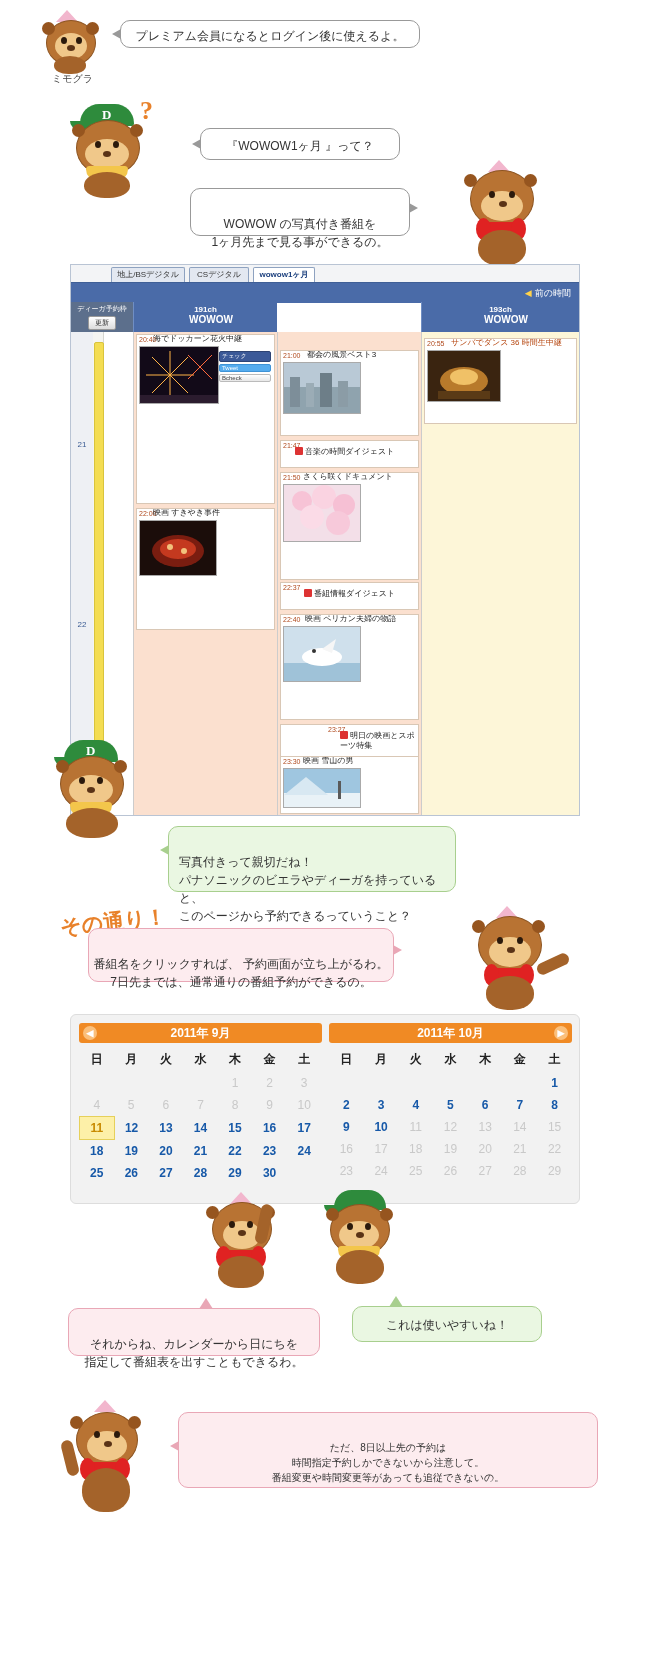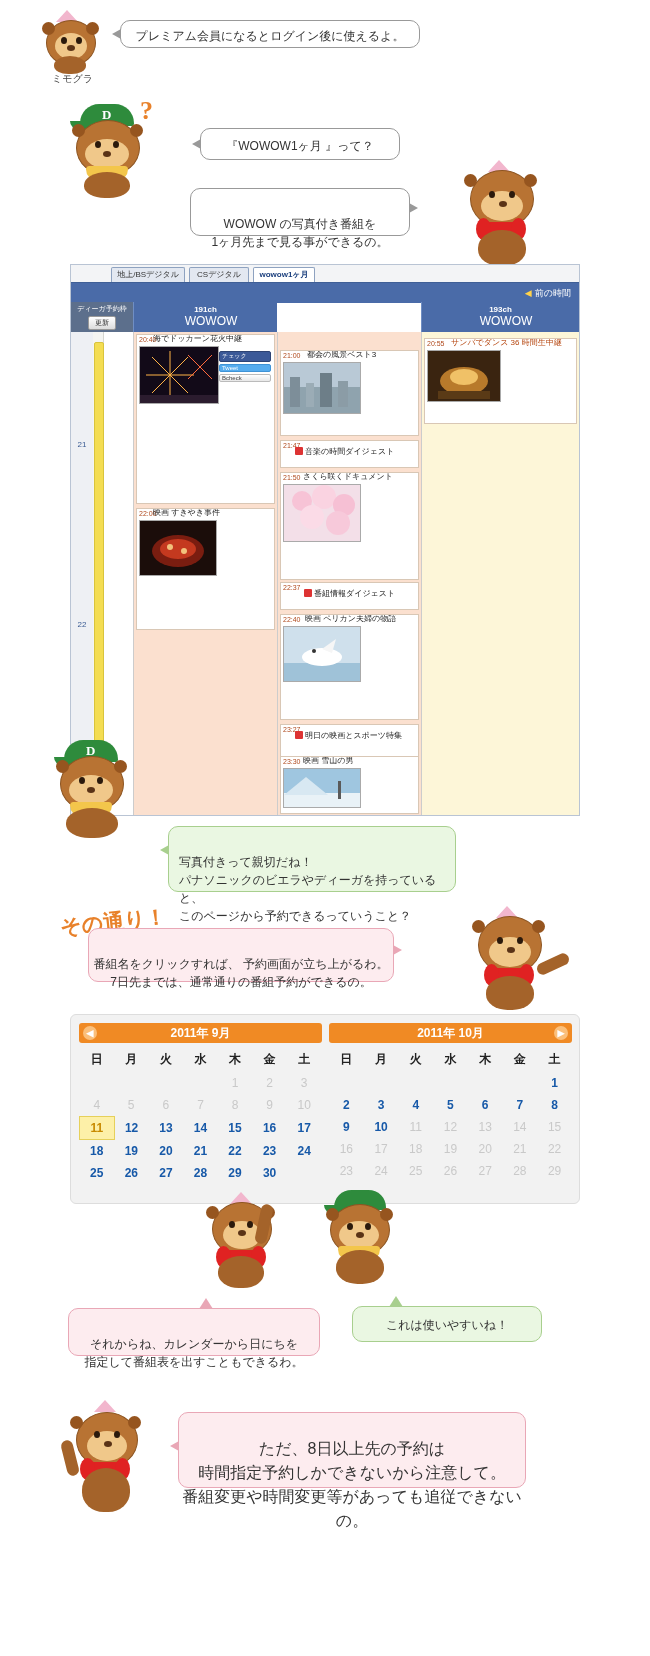--- a/index.html
+++ b/index.html
@@ -111,21 +111,21 @@
   }
   .epg-prev .arr{color:#ffd24a;margin-right:3px;}
   .epg-head{
     position:absolute;left:0;top:37px;width:508px;height:30px;
   }
   .ch-head{
     position:absolute;top:0;height:30px;background:#4a6ba8;color:#fff;
     text-align:center;border-left:1px solid #6f8ec4;box-sizing:border-box;
   }
   .ch-head .num{display:block;font-size:8px;margin-top:3px;font-weight:bold;}
-  .ch-head .nm{display:block;font-size:12px;font-weight:normal;margin-left:11px;}
+  .ch-head .nm{display:block;font-size:10px;font-weight:bold;margin-left:11px;}
   .diga-head{
     position:absolute;left:0;top:0;width:62px;height:30px;
     background:#5c6f8c;color:#fff;font-size:7px;text-align:center;
     box-sizing:border-box;padding-top:2px;
   }
   .diga-btn{
     display:inline-block;margin-top:2px;padding:1px 6px;font-size:7px;
     border:1px solid #999;background:linear-gradient(#fff,#dcdcdc);color:#333;border-radius:2px;
   }
   .epg-body{
@@ -389,21 +389,21 @@
         <span class="tm">22:40</span>
         <span class="ti" style="margin-left:24px;margin-top:-9px;">映画 ペリカン夫婦の物語</span>
         <svg class="thumb" width="76" height="54">
           <rect width="76" height="54" fill="#cfe0ec"></rect>
           <rect y="36" width="76" height="18" fill="#9fc2d8"></rect>
           <ellipse cx="38" cy="30" rx="20" ry="9" fill="#ffffff"></ellipse>
           <path d="M38 22 L52 12 L48 26 Z" fill="#f6f6f6"></path>
           <circle cx="30" cy="24" r="2" fill="#333"></circle>
         </svg>
       </div>
-      <div class="prog" style="top:392px;height:44px;">
+      <div class="prog" style="top:392px;height:44px;padding-left:45px;">
         <span class="tm">23:27</span>
         <span class="ti" style="margin-left:14px;margin-top:-2px;"><i class="redicon"></i><span>明日の映画とスポーツ特集</span></span>
       </div>
       <div class="prog" style="top:424px;height:58px;">
         <span class="tm">23:30</span>
         <span class="ti" style="margin-left:22px;margin-top:-9px;">映画 雪山の男</span>
         <svg class="thumb" width="76" height="38">
           <rect width="76" height="38" fill="#9fc6e0"></rect>
           <rect y="24" width="76" height="14" fill="#e9f2f7"></rect>
           <path d="M0 26 L22 8 L44 26 Z" fill="#d8e8f2"></path>
@@ -658,18 +658,18 @@
     <div class="m-eye" style="left:37px;top:18px;"></div>
     <div class="m-nose" style="left:27px;top:28px;"></div>
   </div>
   <div class="m-ear" style="left:14px;top:16px;"></div>
   <div class="m-ear" style="left:72px;top:16px;"></div>
   <div class="m-bow" style="left:34px;top:62px;"></div>
   <div class="m-body" style="left:26px;top:68px;width:48px;height:44px;"></div>
   <div class="m-arm" style="left:8px;top:40px;width:12px;height:36px;transform:rotate(-14deg);"></div>
 </div>
 
-<div class="bubble bub-pink" style="left:178px;top:1412px;width:348px;height:76px;font-size:16px;white-space:pre-line;">
+<div class="bubble bub-pink" style="left:178px;top:1412px;width:420px;height:76px;padding-top:12px;font-size:10px;white-space:pre-line;">
   <span>ただ、8日以上先の予約は
 時間指定予約しかできないから注意して。
 番組変更や時間変更等があっても追従できないの。</span>
   <span class="tail" style="left:-9px;top:28px;border-top:5px solid transparent;border-bottom:5px solid transparent;border-right:9px solid #e9a7b6;"></span>
 </div>
 
 </body></html>

